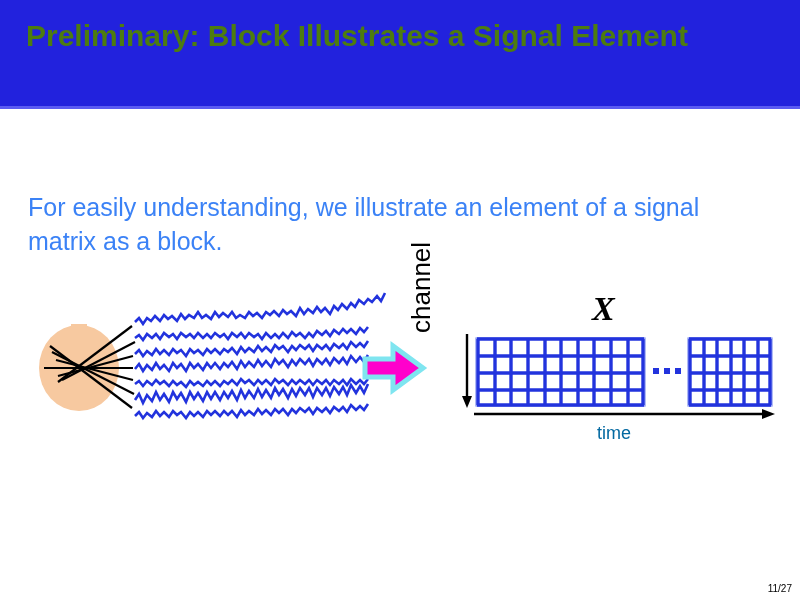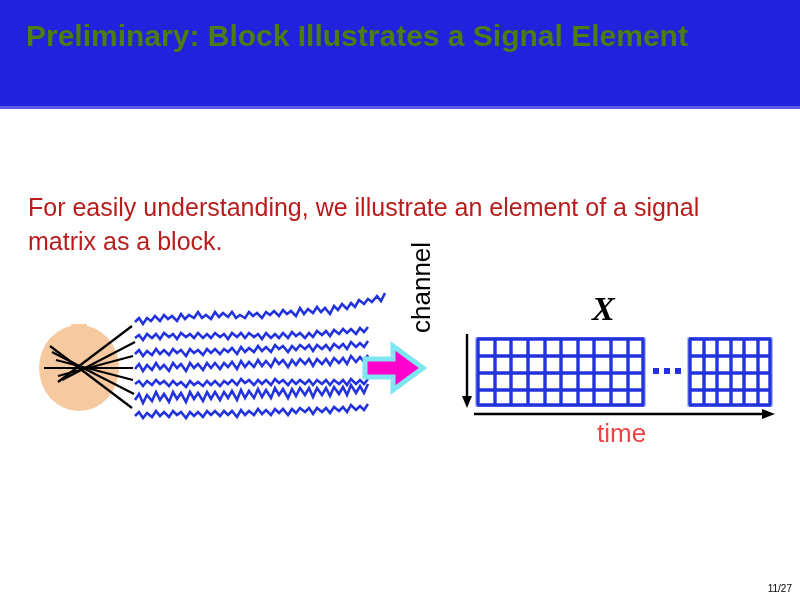--- a/index.html
+++ b/index.html
@@ -47,21 +47,21 @@
     font-family: "Liberation Sans", sans-serif;
     white-space: pre-wrap;
   }
 
   
   #body-text {
     position: absolute;
     left: 28px;
     top: 190px;
     width: 730px;
-    color: #b91c1c;
+    color: #3b82f6;
     font-size: 25px;
     line-height: 34px;
     font-family: "Liberation Sans", sans-serif;
   }
 
   
   #figure {
     position: absolute;
     left: 0;
     top: 280px;
@@ -97,23 +97,23 @@
     color: #000000;
     font-family: "Liberation Sans", sans-serif;
     text-align: left;
   }
 
   
   #time-label {
     position: absolute;
     left: 597px;
     top: 418px;
-    font-size: 26px;
+    font-size: 18px;
     line-height: 30px;
-    color: #ef4444;
+    color: #0369a1;
     font-family: "Liberation Sans", sans-serif;
   }
 
   
   #page-number {
     position: absolute;
     right: 8px;
     bottom: 6px;
     font-size: 10px;
     color: #000000;

